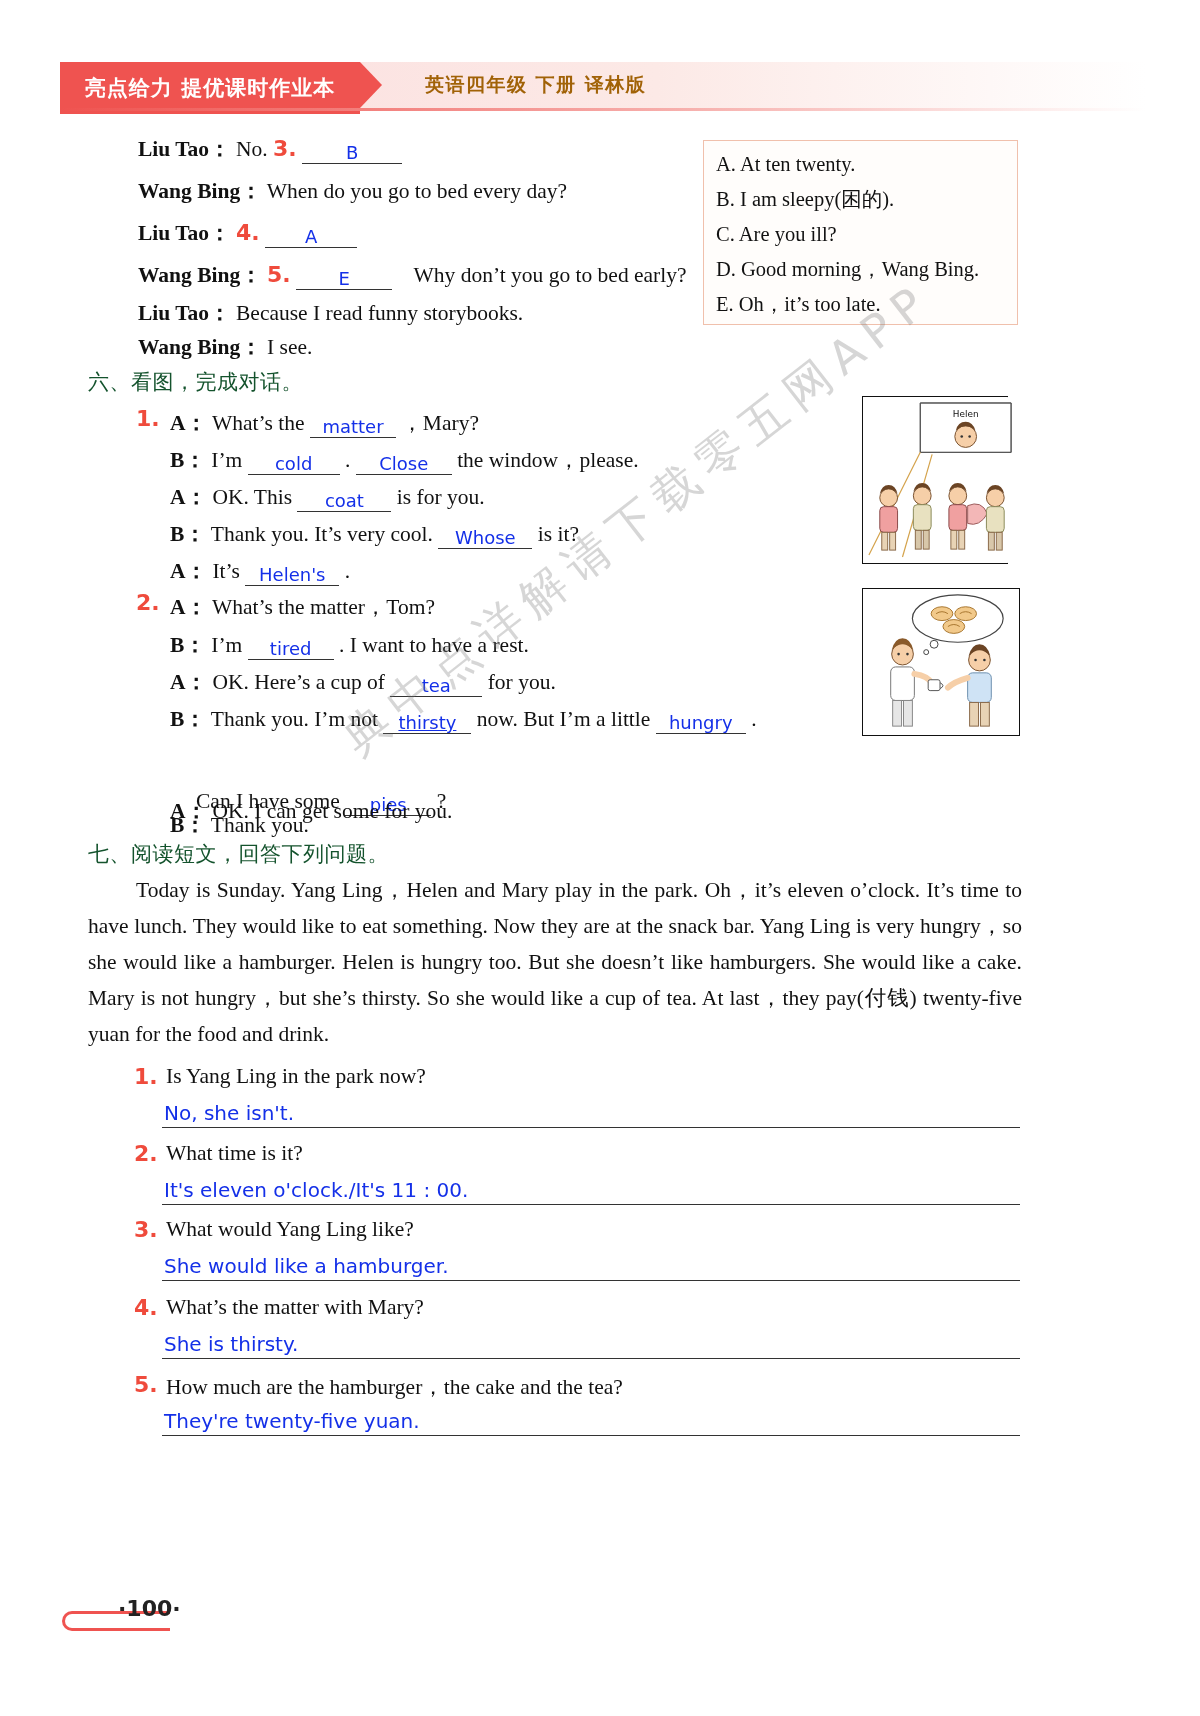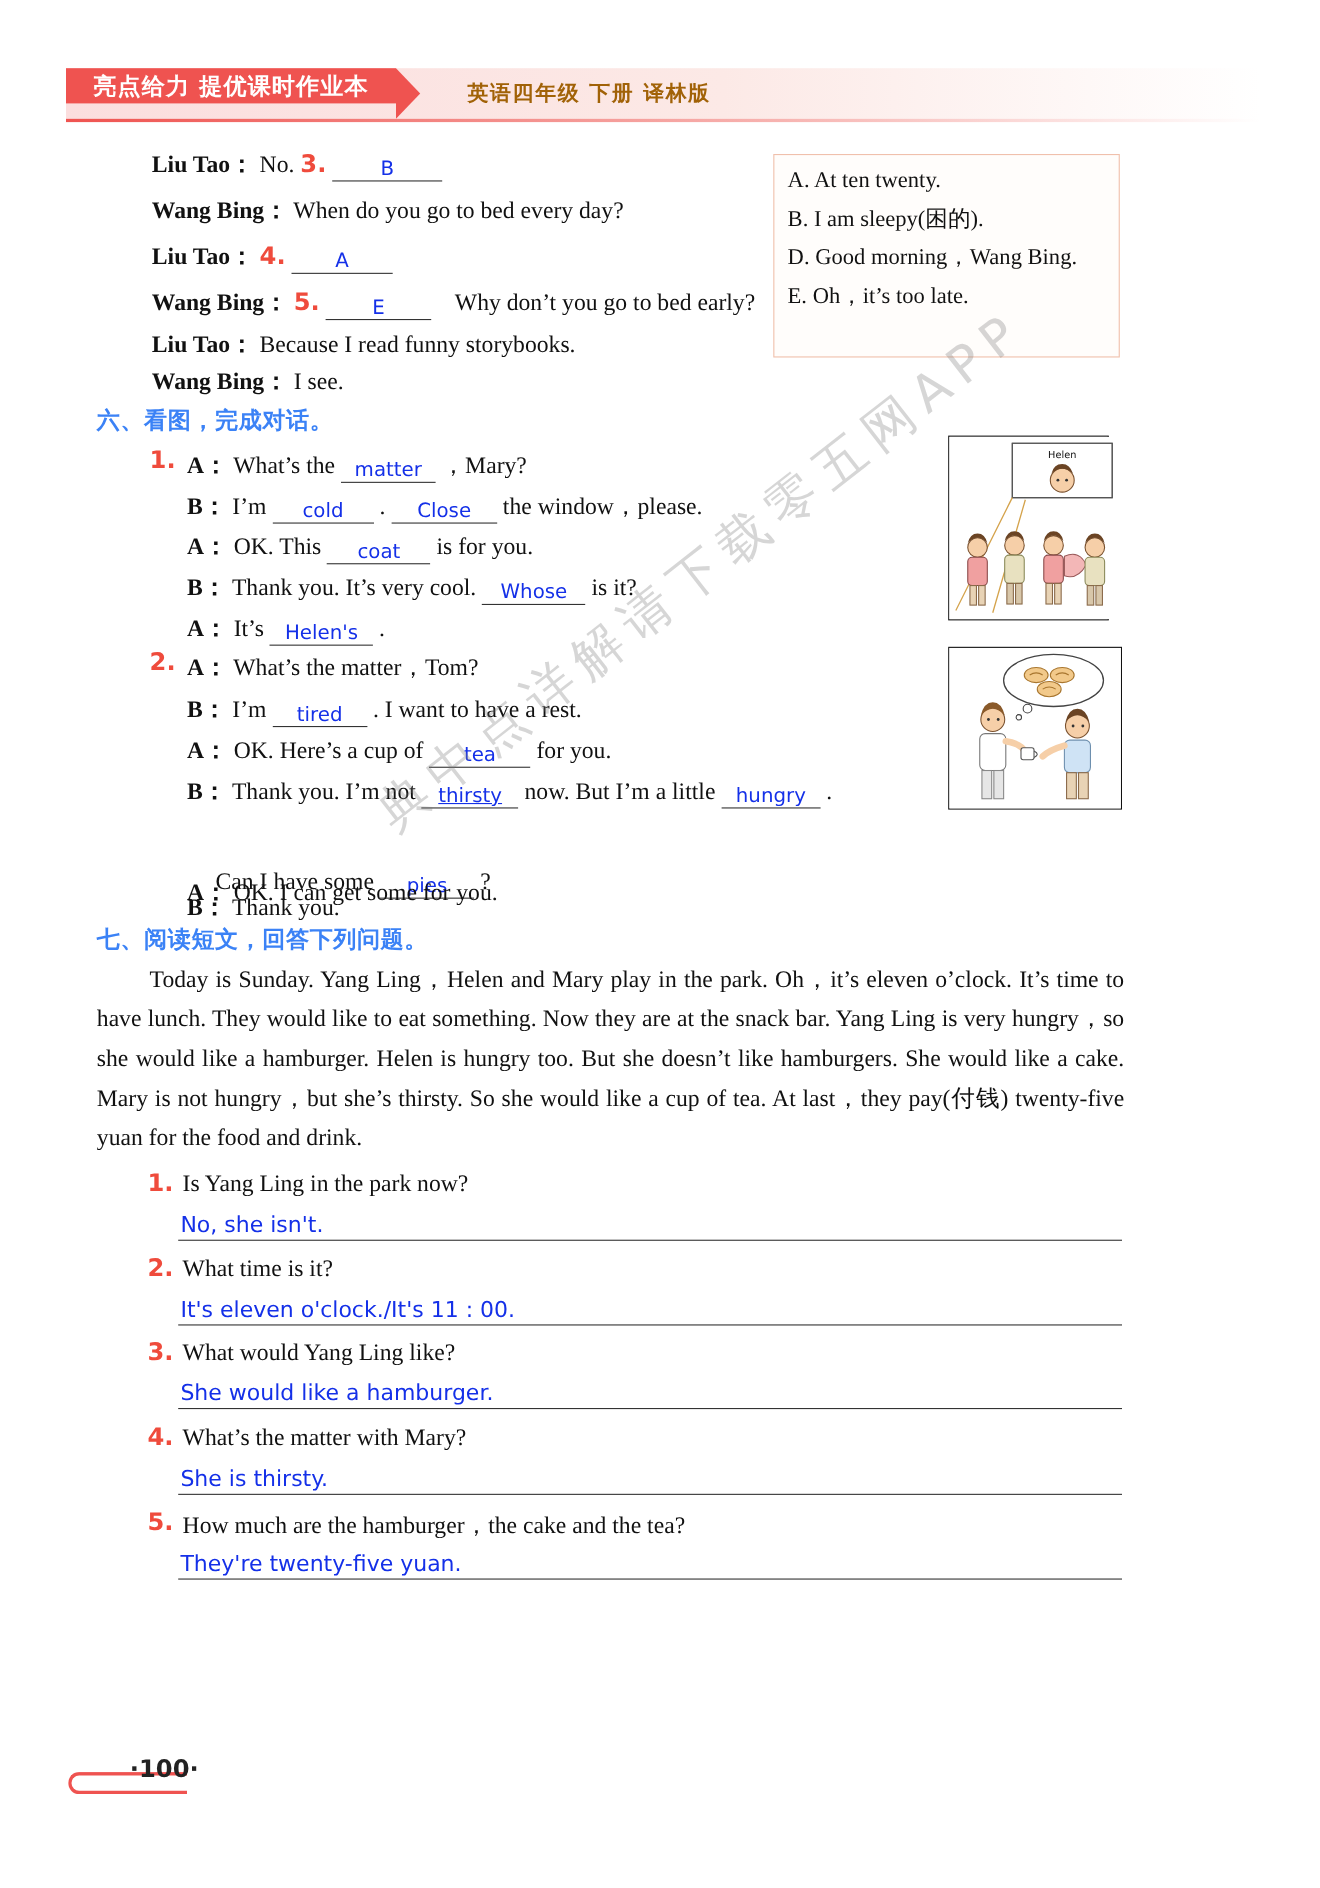--- a/index.html
+++ b/index.html
@@ -19,21 +19,21 @@
     position: absolute;
     top: 62px; left: 0; width: 1200px; height: 46px;
   }
   .header-bar {
     position: absolute; left: 60px; top: 0;
     width: 1086px; height: 46px;
     background: linear-gradient(90deg,#fbdede 0%, #fce9e6 55%, #ffffff 100%);
   }
   .header-red {
     position: absolute; left: 60px; top: 0;
-    width: 300px; height: 32px;
+    width: 300px; height: 52px;
     background: #ef5350;
     display: flex; align-items: center; justify-content: center;
   }
   .header-red:after{
     content:"";
     position:absolute; right:-22px; top:0;
     border-left: 22px solid #ef5350;
     border-top: 23px solid transparent;
     border-bottom: 23px solid transparent;
   }
@@ -55,22 +55,22 @@
 
   
   .page { position: absolute; left:0; top:0; width:1200px; height:1716px; }
   .line { position: absolute; white-space: nowrap; font-size: 21.5px; }
   .sp { font-weight: bold; }
   .num-red {
     color:#ef4b3c; font-weight:bold;
     font-family:"DejaVu Sans", sans-serif; font-size:22px;
   }
   .cn {
-    font-family:"DejaVu Sans", sans-serif; font-weight:bold;
-    font-size:21px; letter-spacing:.5px; color:#3b82f6;
+    font-family:"DejaVu Sans", sans-serif; font-weight:normal;
+    font-size:21px; letter-spacing:.5px; color:#14532d;
   }
 
   
   .blank {
     display:inline-block; position:relative;
     border-bottom:1.4px solid #333;
     text-align:center; vertical-align:-3px;
     color:#1430e8; font-family:"DejaVu Sans", sans-serif;
     font-size:18px; padding:0 4px;
   }
@@ -181,20 +181,21 @@
   </div>
 
   <div class="line" style="left:138px; top:332px;">
     <span class="sp">Wang Bing：</span>
     <span>I see.</span>
   </div>
 
   <div class="opt-box">
     <div class="opt-line">A. At ten twenty.</div>
     <div class="opt-line">B. I am sleepy(困的).</div>
+    <div class="opt-line">C. Are you ill?</div>
     <div class="opt-line">D. Good morning，Wang Bing.</div>
     <div class="opt-line">E. Oh，it’s too late.</div>
   </div>
 
   <div class="line cn" style="left:88px; top:368px;">六、看图，完成对话。</div>
 
   <div class="num-red" style="position:absolute; left:136px; top:406px;">1.</div>
 
   <div class="line" style="left:170px; top:408px;">
     <span class="sp">A：</span>

